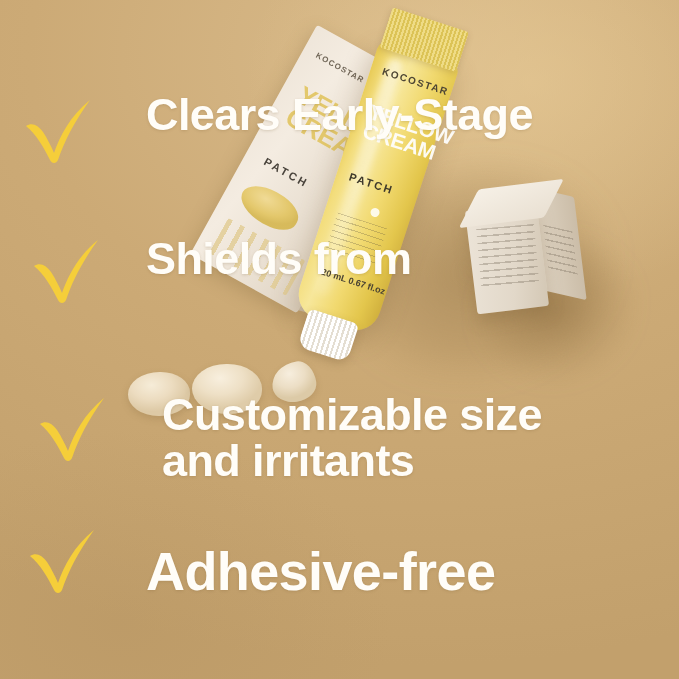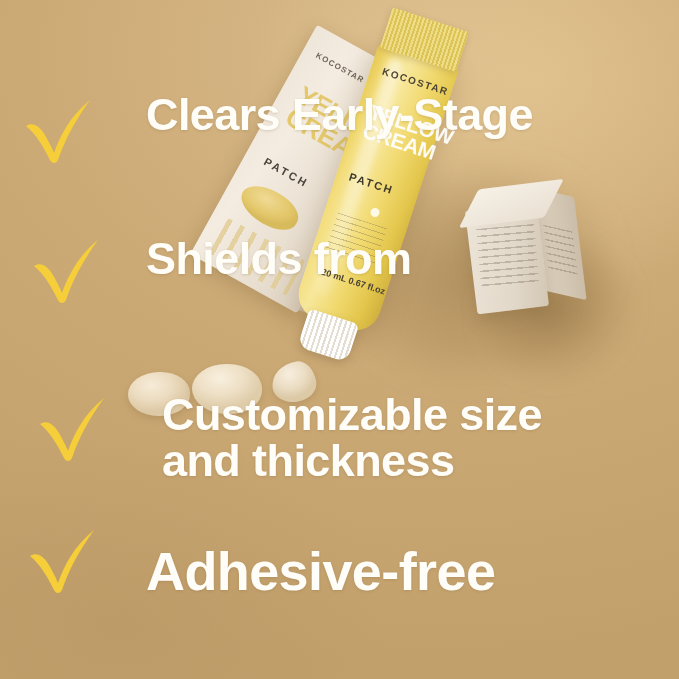--- a/index.html
+++ b/index.html
@@ -374,21 +374,21 @@
 
     <div class="benefit" id="b3">
       <span class="check">
         <svg viewBox="0 0 76 70">
           <path d="M4 30 C10 26 16 29 21 36 C25 42 29 50 32 57 C38 40 48 20 68 4
                    C52 26 42 46 36 64 C34 68 30 68 28 64 C22 52 14 38 4 30 Z" fill="#f5ce3a"></path>
         </svg>
       </span>
       <span class="btext">
         <span class="ln">Customizable size</span>
-        <span class="ln">and thickness</span>
+        <span class="ln">and irritants</span>
       </span>
     </div>
 
     <div class="benefit" id="b4">
       <span class="check">
         <svg viewBox="0 0 76 70">
           <path d="M4 30 C10 26 16 29 21 36 C25 42 29 50 32 57 C38 40 48 20 68 4
                    C52 26 42 46 36 64 C34 68 30 68 28 64 C22 52 14 38 4 30 Z" fill="#f5ce3a"></path>
         </svg>
       </span>

